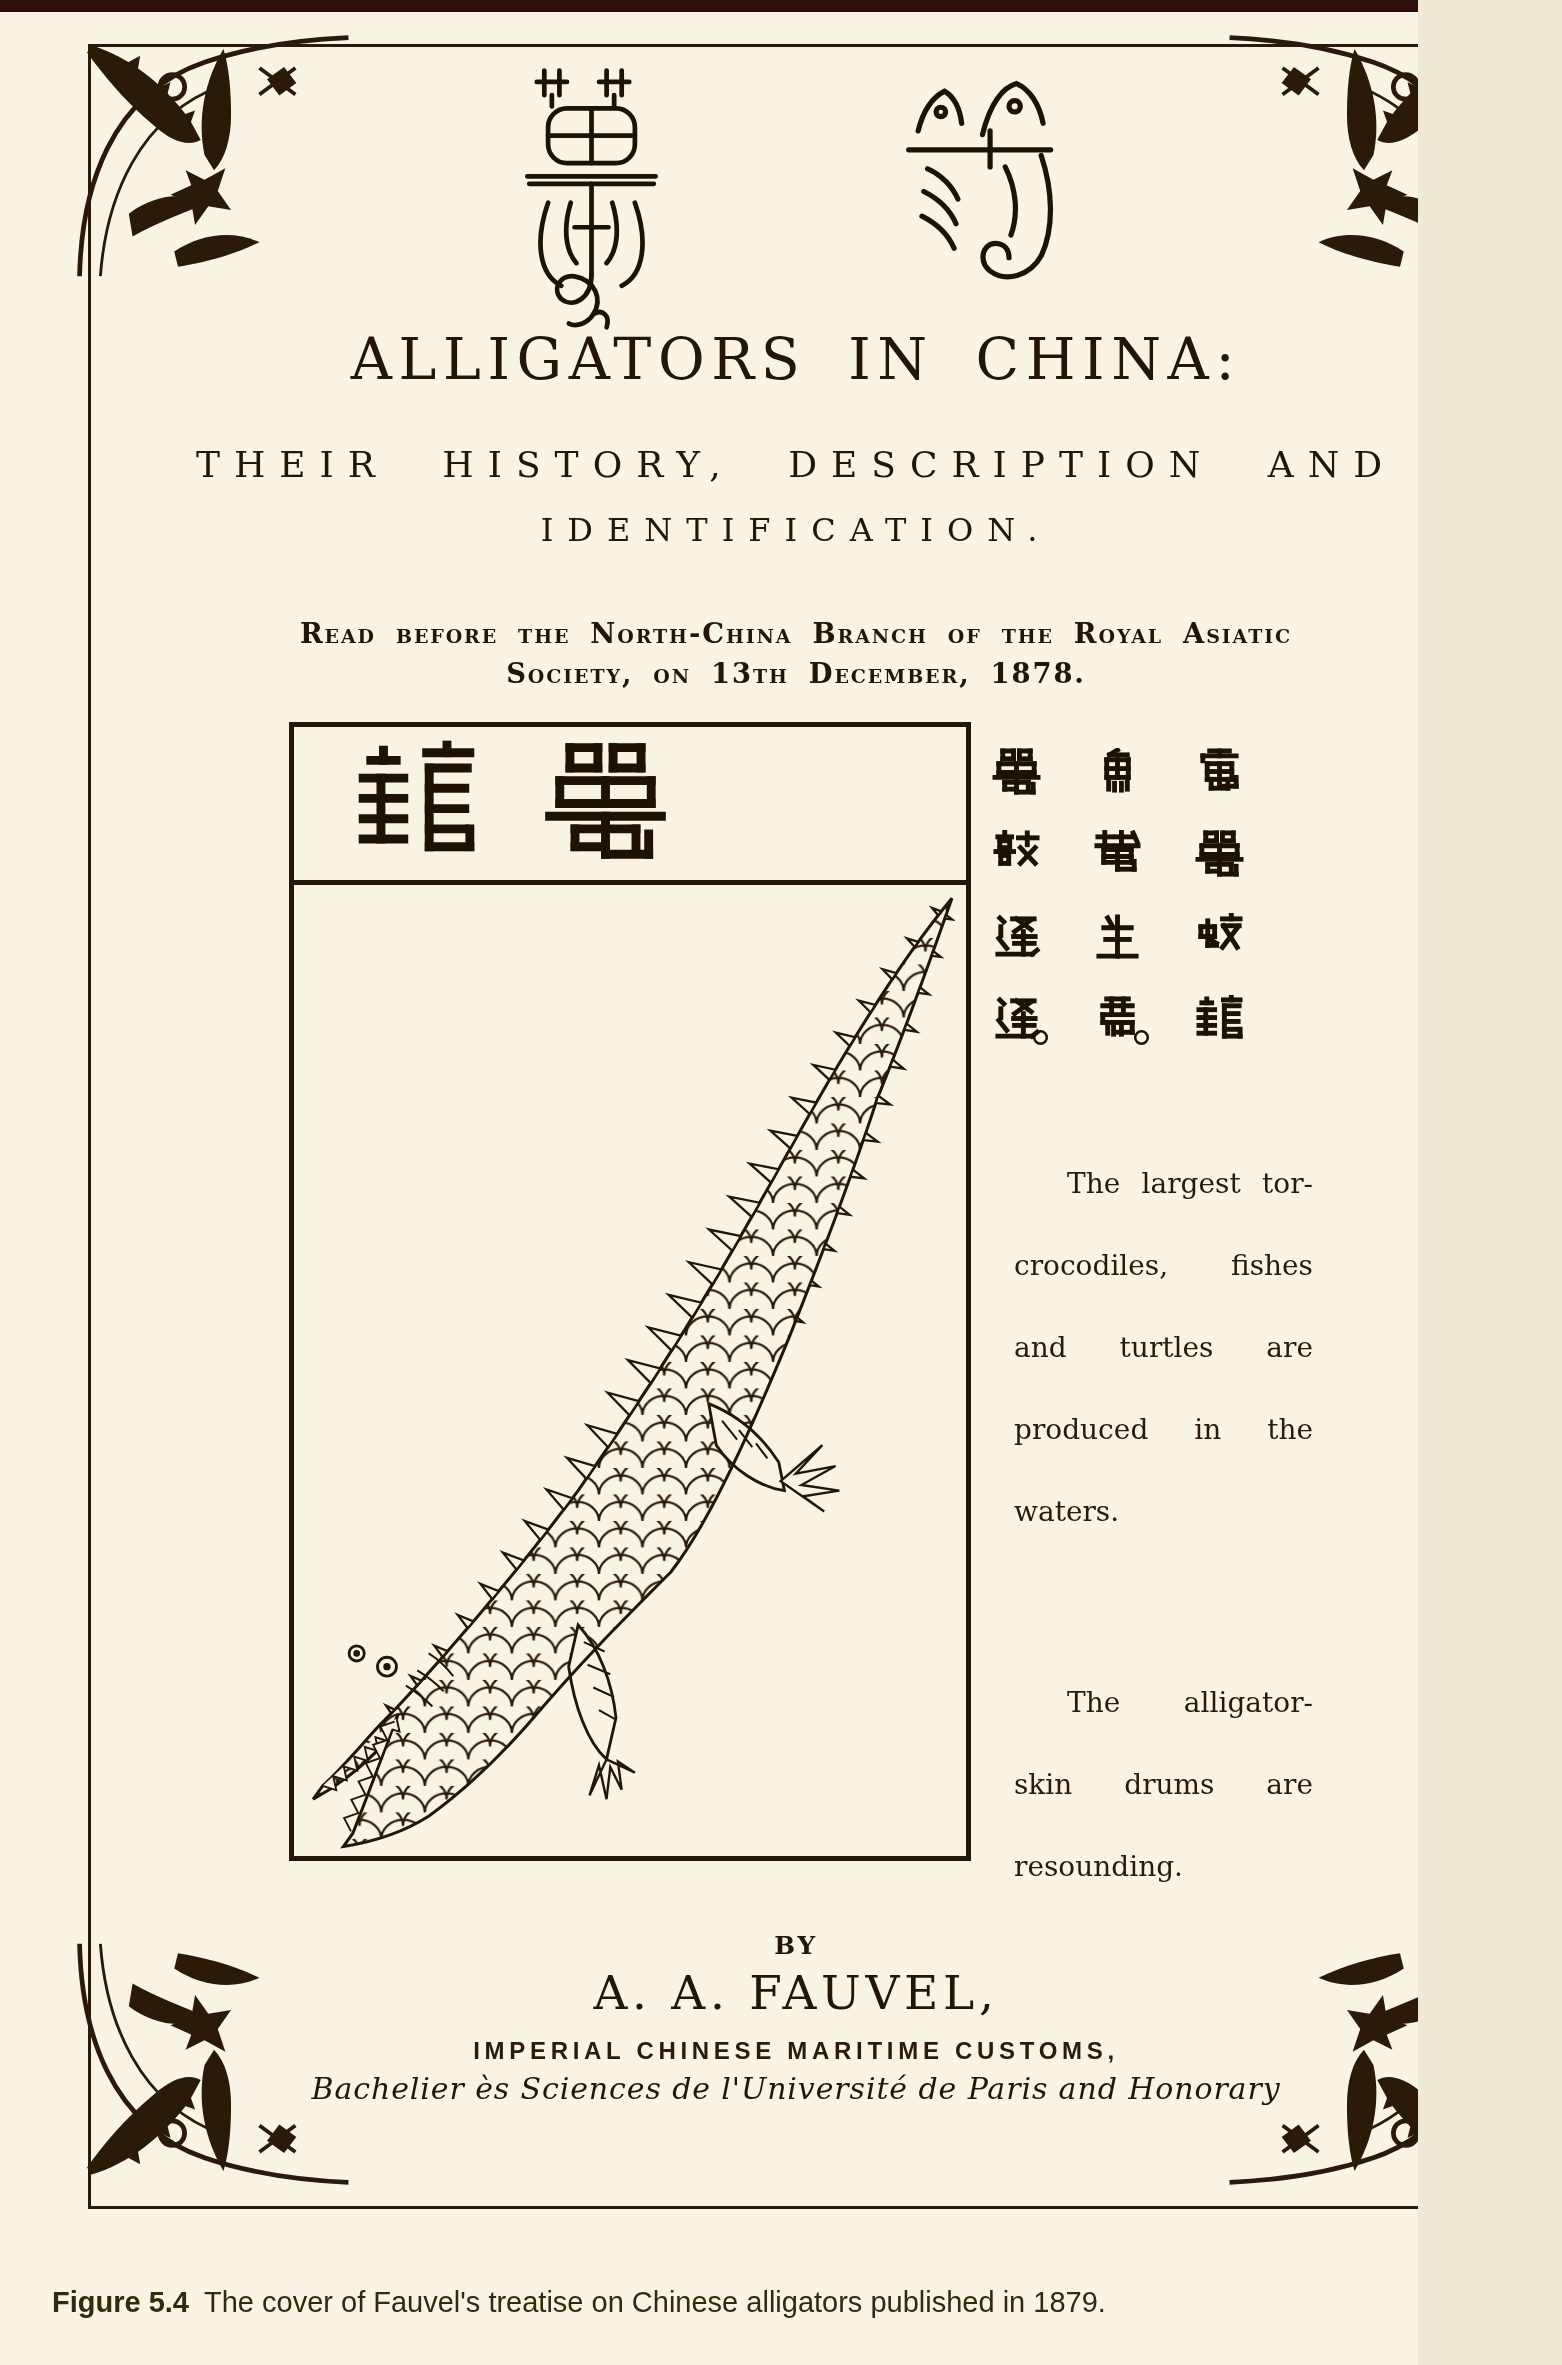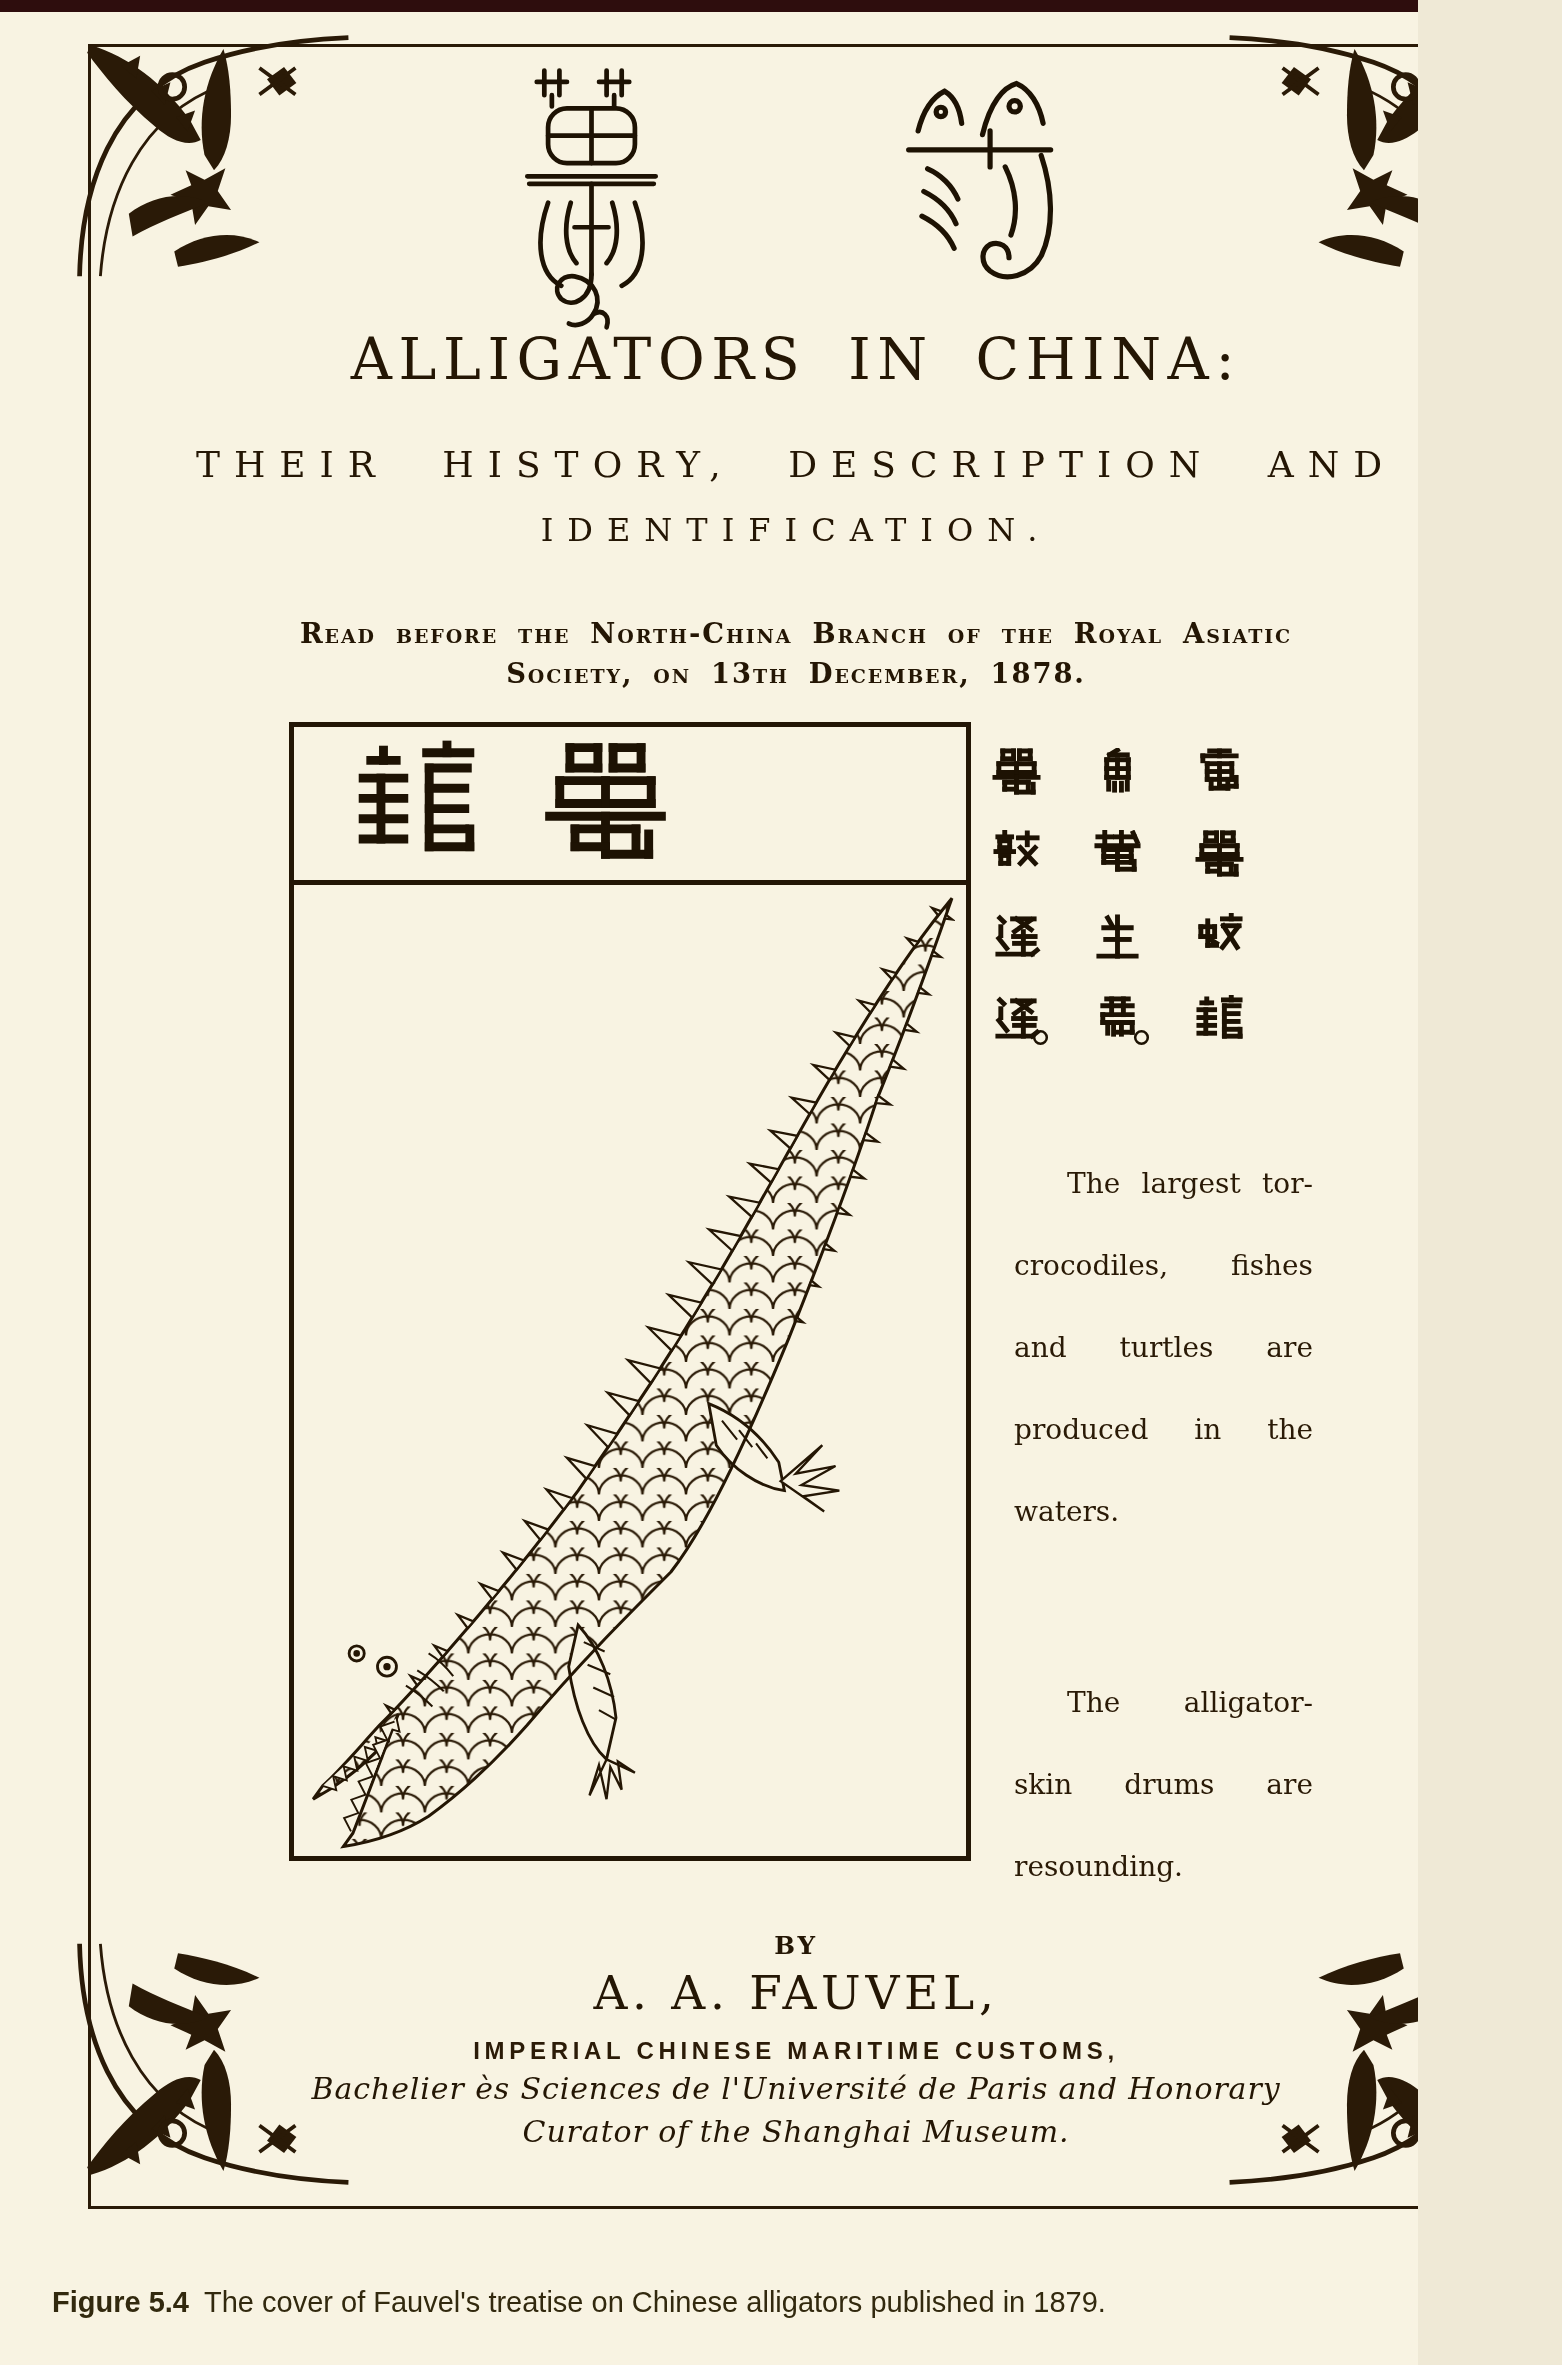--- a/index.html
+++ b/index.html
@@ -460,19 +460,18 @@
   <div class="quote q2" id="quote1">
       <div class="qline first">The alligator-</div>
       <div class="qline">skin drums are</div>
       <div class="qline last">resounding.</div>
     </div>
 
   <div class="centerband author">A. A. FAUVEL,</div>
   <div class="centerband by">BY</div>
   <div class="centerband affil">IMPERIAL CHINESE MARITIME CUSTOMS,</div>
   <div class="centerband cred cred1">Bachelier ès Sciences de l'Université de Paris and Honorary</div>
-  <div class="centerband cred cred2">Curator of the Shanghai Museum.</div>
 
   <div class="caption">
     <span class="lbl">Figure 5.4</span><span>The cover of Fauvel's treatise on Chinese alligators published in 1879.</span>
   </div>
 </div>
 
 
 </body></html>

